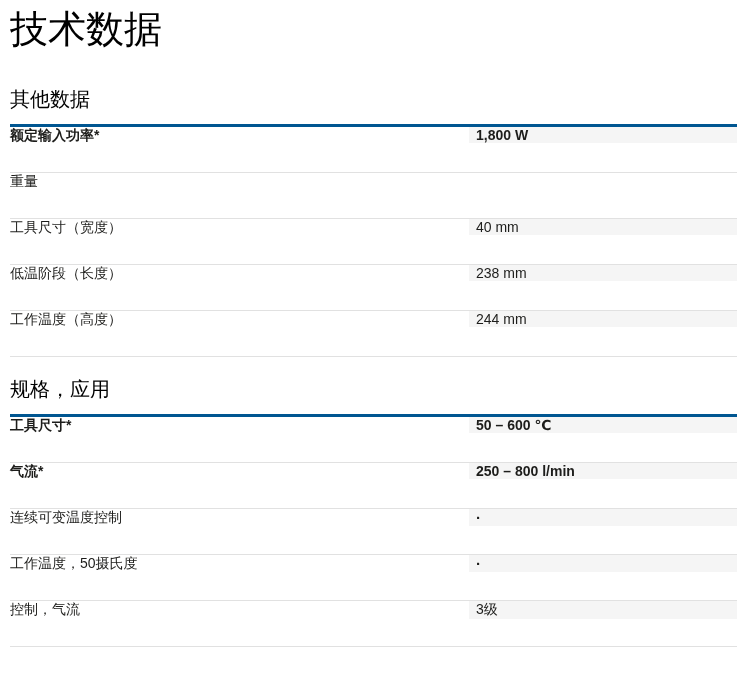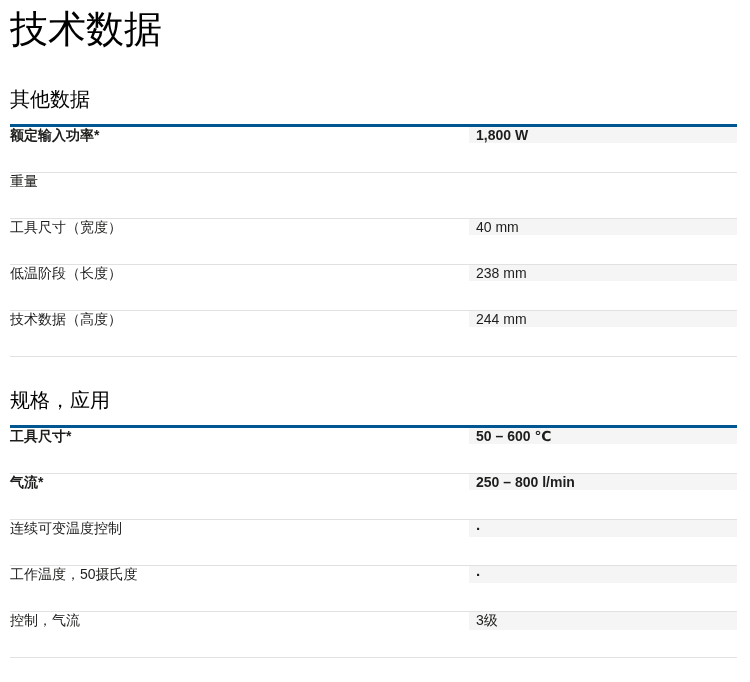--- a/index.html
+++ b/index.html
@@ -29,21 +29,21 @@
     margin:0 0 36px 0;
   }
   h2.section-heading{
     font-size:20px;
     line-height:1.15;
     font-weight:500;
     color:#000;
     margin:0 0 13px 0;
   }
   .spec-section + .spec-section{
-    margin-top:32px;
+    margin-top:21px;
   }
   .spec-table{
     border-top:3px solid var(--accent);
     width:100%;
   }
   .spec-row{
     display:flex;
     align-items:flex-start;
     border-bottom:1px solid var(--divider);
     min-height:46px;
@@ -92,21 +92,21 @@
         </div>
         <div class="spec-row">
           <div class="spec-label">工具尺寸（宽度）</div>
           <div class="spec-value">40 mm</div>
         </div>
         <div class="spec-row">
           <div class="spec-label">低温阶段（长度）</div>
           <div class="spec-value">238 mm</div>
         </div>
         <div class="spec-row">
-          <div class="spec-label">技术数据（高度）</div>
+          <div class="spec-label">工作温度（高度）</div>
           <div class="spec-value">244 mm</div>
         </div>
       </div>
   </section>
 
   <section class="spec-section">
     <h2 class="section-heading">规格，应用</h2>
     <div class="spec-table">
         <div class="spec-row emph">
           <div class="spec-label">工具尺寸*</div>

